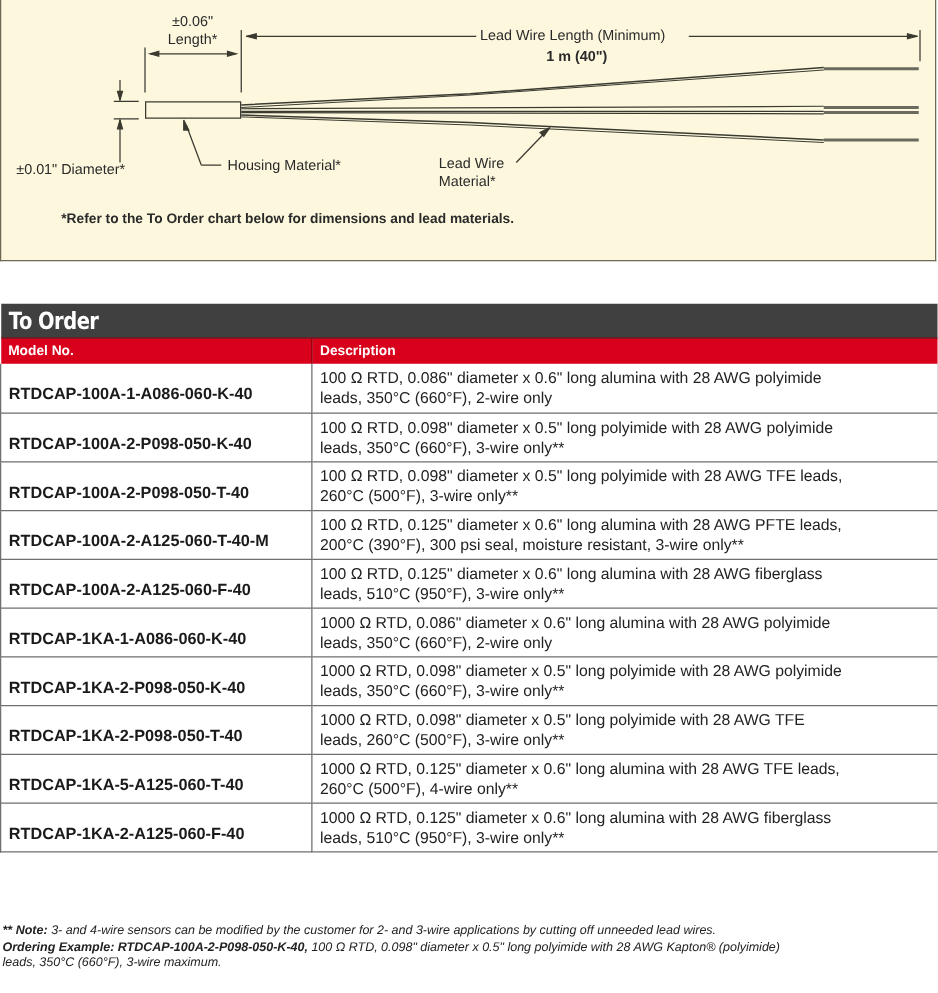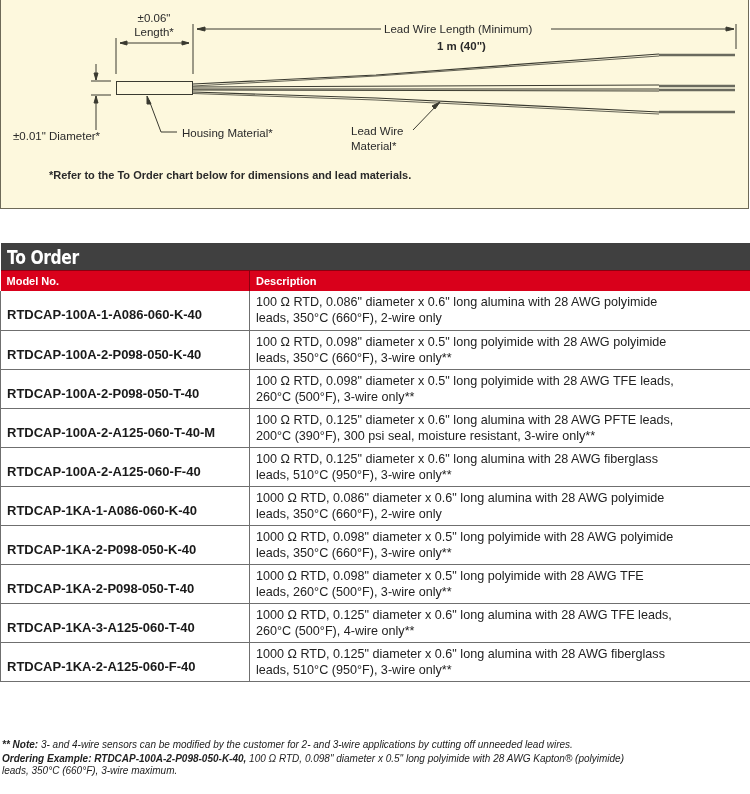--- a/index.html
+++ b/index.html
@@ -128,21 +128,21 @@
   </tr>
   <tr class="data-row">
     <td>RTDCAP-1KA-2-P098-050-K-40</td>
     <td><span>1000 Ω RTD, 0.098" diameter x 0.5" long polyimide with 28 AWG polyimide</span><br><span>leads, 350°C (660°F), 3-wire only**</span></td>
   </tr>
   <tr class="data-row">
     <td>RTDCAP-1KA-2-P098-050-T-40</td>
     <td><span>1000 Ω RTD, 0.098" diameter x 0.5" long polyimide with 28 AWG TFE</span><br><span>leads, 260°C (500°F), 3-wire only**</span></td>
   </tr>
   <tr class="data-row">
-    <td>RTDCAP-1KA-3-A125-060-T-40</td>
+    <td>RTDCAP-1KA-5-A125-060-T-40</td>
     <td><span>1000 Ω RTD, 0.125" diameter x 0.6" long alumina with 28 AWG TFE leads,</span><br><span>260°C (500°F), 4-wire only**</span></td>
   </tr>
   <tr class="data-row">
     <td>RTDCAP-1KA-2-A125-060-F-40</td>
     <td><span>1000 Ω RTD, 0.125" diameter x 0.6" long alumina with 28 AWG fiberglass</span><br><span>leads, 510°C (950°F), 3-wire only**</span></td>
   </tr>
 </tbody>
   </table>
 
 <div class="notes">

